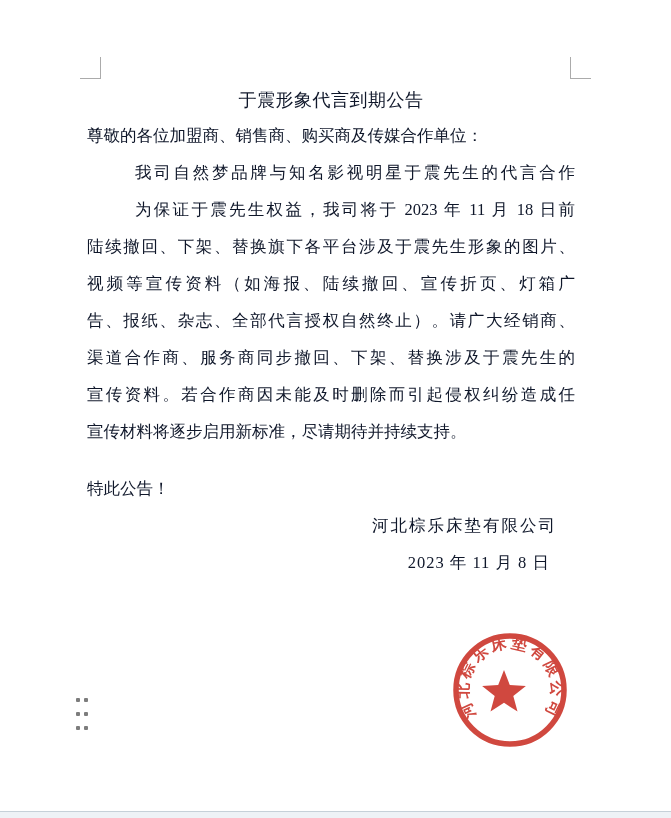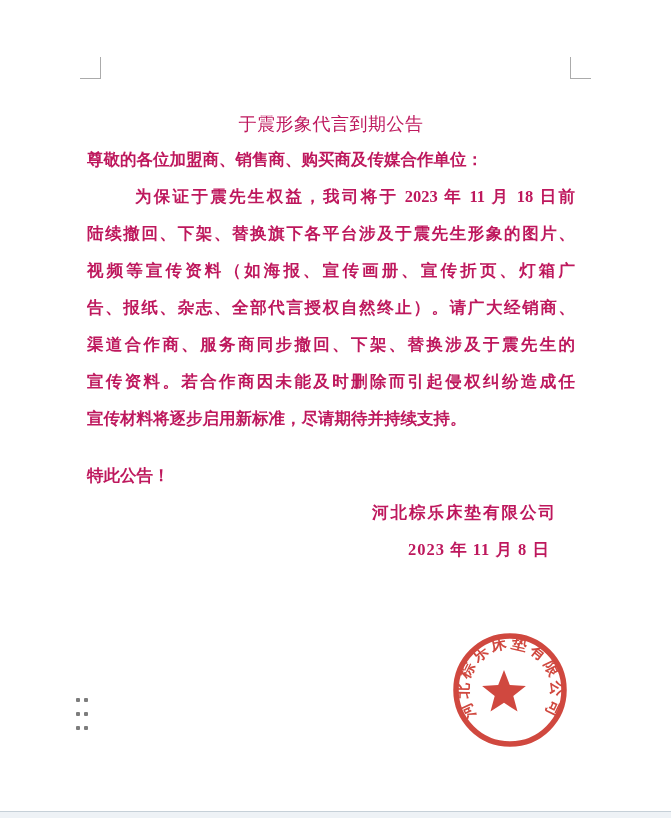--- a/index.html
+++ b/index.html
@@ -17,32 +17,31 @@
   .crop-mark { position: absolute; width: 21px; height: 22px; }
   .crop-mark.tl { left: 80px; top: 57px; border-right: 1.5px solid #ababab; border-bottom: 1.5px solid #ababab; }
   .crop-mark.tr { left: 570px; top: 57px; border-left: 1.5px solid #ababab; border-bottom: 1.5px solid #ababab; }
 
   
   .doc {
     position: absolute;
     left: 87px;
     top: 84px;
     width: 488px;
-    color: #be185d;
+    color: #0f172a;
     font-size: 16.5px;
-    margin-top: 24px;
   }
   .title {
     height: 33px;
     line-height: 33px;
     text-align: center;
     font-size: 18px;
     letter-spacing: 0.5px;
   }
-  .line { height: 37px; line-height: 37px; white-space: nowrap; font-weight: bold; }
+  .line { height: 37px; line-height: 37px; white-space: nowrap; }
   .line.fill {
     white-space: normal;
     text-align: justify;
     text-align-last: justify;
     text-justify: inter-character;
   }
   .line.indent { text-indent: 48px; }
   .line.spread { letter-spacing: 1.6px; }
   .spacer { height: 20px; }
   .line.sig { text-align: right; padding-right: 18px; letter-spacing: 2px; }
@@ -90,23 +89,24 @@
 <body>
 
 <div class="page">
 
   <div class="crop-mark tl"></div>
   <div class="crop-mark tr"></div>
 
   <div class="doc">
     <div class="title">于震形象代言到期公告</div>
     <div class="line">尊敬的各位加盟商、销售商、购买商及传媒合作单位：</div>
+    <div class="line indent fill">我司自然梦品牌与知名影视明星于震先生的代言合作</div>
     <div class="line indent fill">为保证于震先生权益，我司将于 2023 年 11 月 18 日前</div>
     <div class="line fill">陆续撤回、下架、替换旗下各平台涉及于震先生形象的图片、</div>
-    <div class="line fill">视频等宣传资料（如海报、宣传画册、宣传折页、灯箱广</div>
+    <div class="line fill">视频等宣传资料（如海报、陆续撤回、宣传折页、灯箱广</div>
     <div class="line fill">告、报纸、杂志、全部代言授权自然终止）。请广大经销商、</div>
     <div class="line fill">渠道合作商、服务商同步撤回、下架、替换涉及于震先生的</div>
     <div class="line fill">宣传资料。若合作商因未能及时删除而引起侵权纠纷造成任</div>
     <div class="line">宣传材料将逐步启用新标准，尽请期待并持续支持。</div>
     <div class="spacer"></div>
     <div class="line">特此公告！</div>
     <div class="line sig">河北棕乐床垫有限公司</div>
     <div class="line date">2023 年 11 月 8 日</div>
   </div>
 

